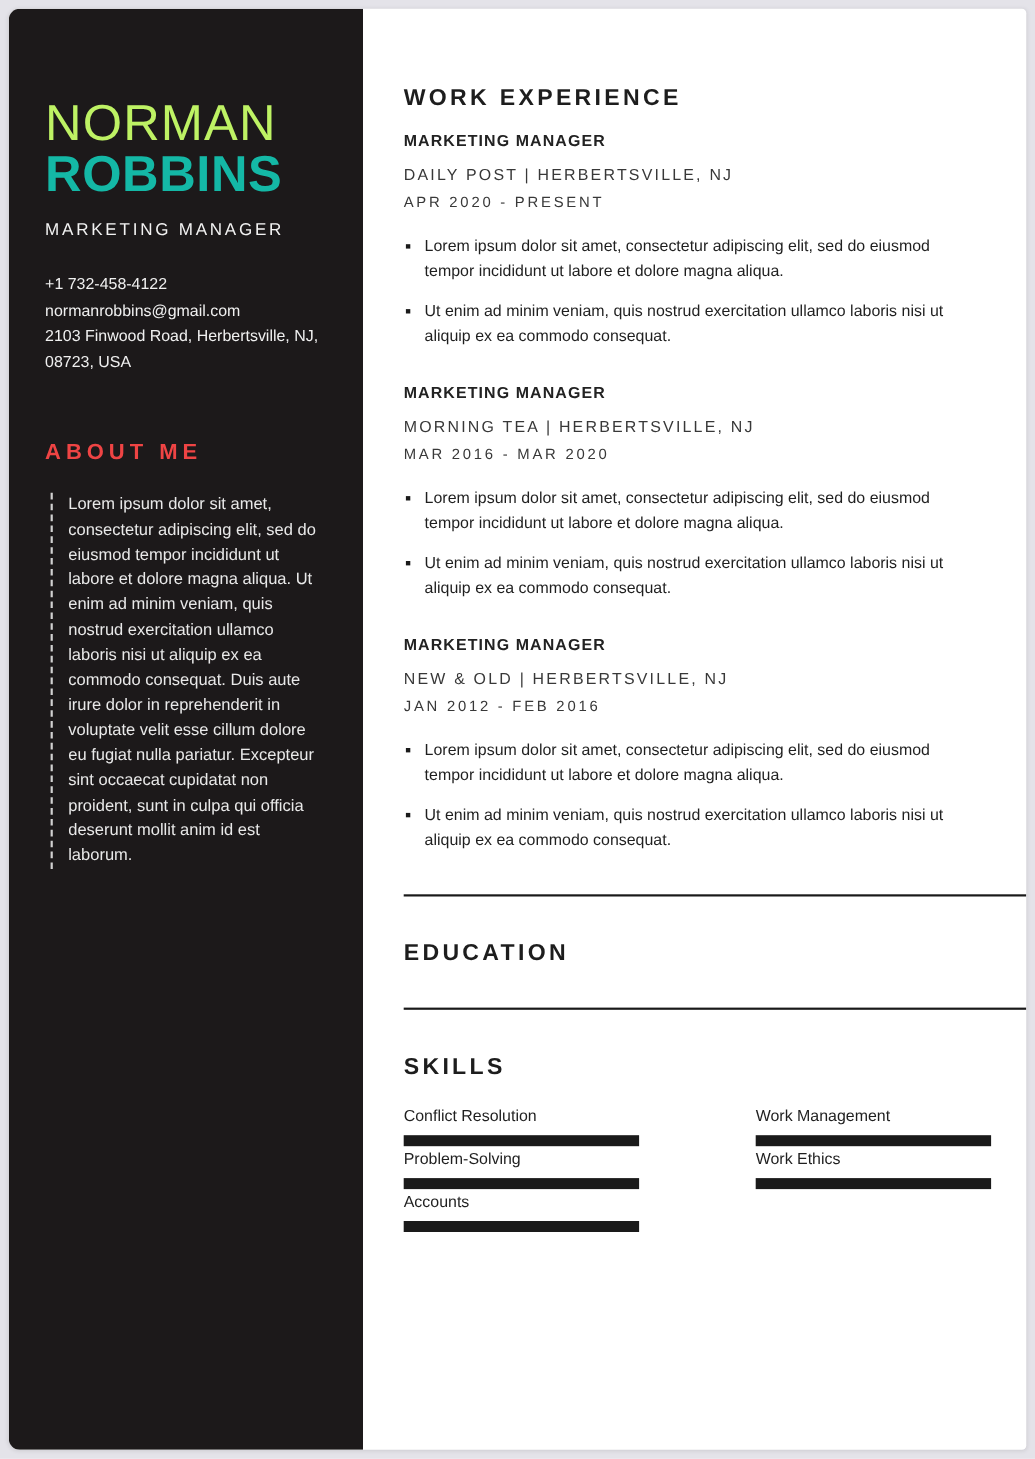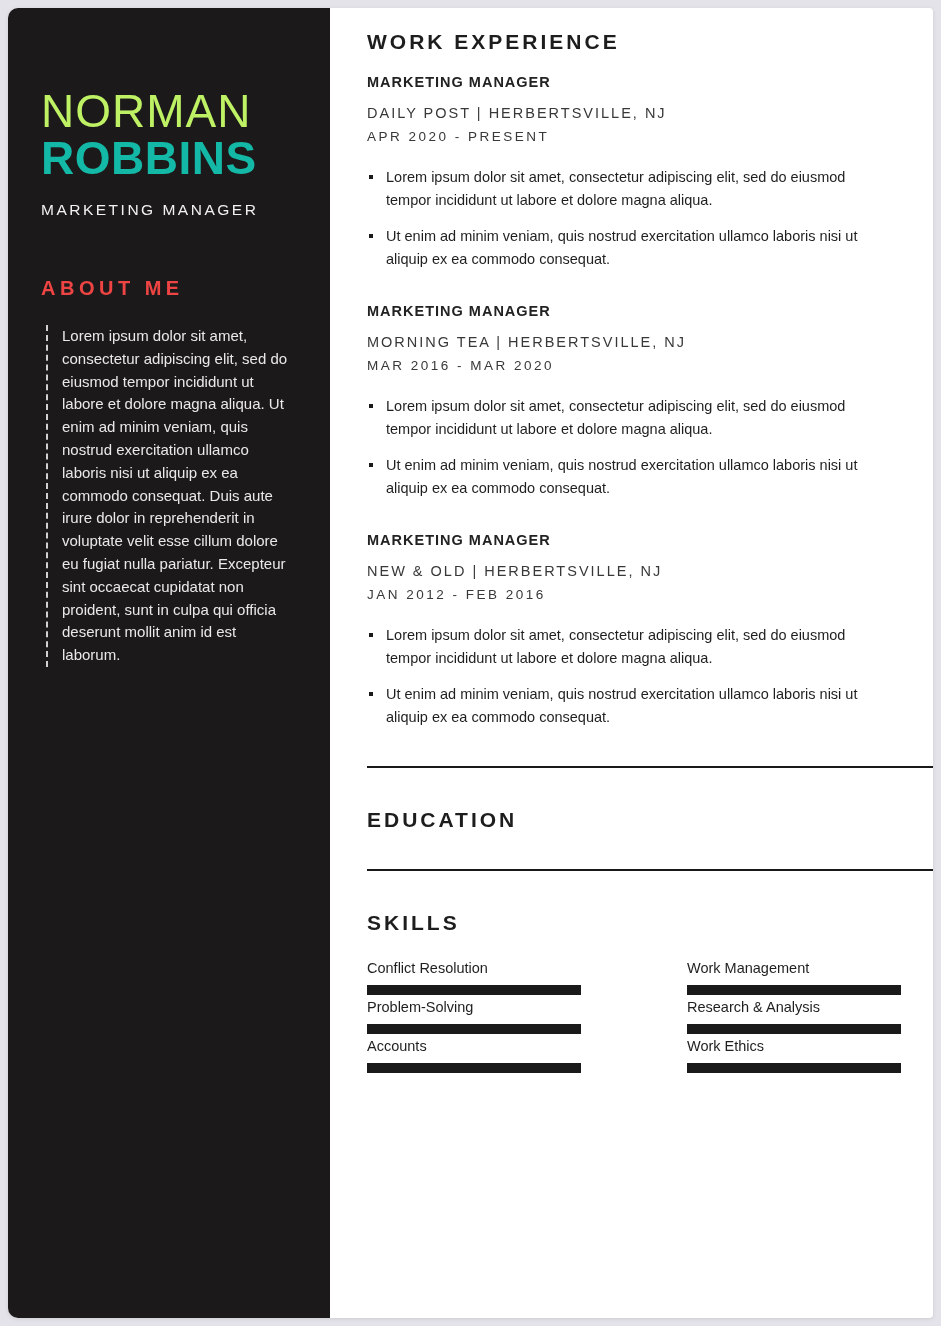--- a/index.html
+++ b/index.html
@@ -70,20 +70,21 @@
     line-height: 22.8px;
     color: #e9e9e9;
     width: 250px;
   }
 
   
   .main {
     flex: 1;
     padding: 22px 0 0 37px;
     color: #1f1f1f;
+    margin-top: 47px;
   }
   .heading {
     font-size: 21px;
     font-weight: 700;
     letter-spacing: 3px;
     color: #1d1d1d;
   }
   .job { margin-top: 20px; }
   .job + .job { margin-top: 32px; }
   .job-title, .edu-degree {
@@ -166,20 +167,26 @@
 </head>
 <body>
 
 <div class="page">
 
   <aside class="sidebar">
     <div class="name-first">NORMAN</div>
     <div class="name-last">ROBBINS</div>
     <div class="role">MARKETING MANAGER</div>
 
+    <div class="contact">
+      <div>+1 732-458-4122</div>
+      <div>normanrobbins@gmail.com</div>
+      <div>2103 Finwood Road, Herbertsville, NJ,</div>
+      <div>08723, USA</div>
+    </div>
 
     <div class="side-heading">ABOUT ME</div>
     <p class="about-text">Lorem ipsum dolor sit amet, consectetur adipiscing elit, sed do eiusmod tempor incididunt ut labore et dolore magna aliqua. Ut enim ad minim veniam, quis nostrud exercitation ullamco laboris nisi ut aliquip ex ea commodo consequat. Duis aute irure dolor in reprehenderit in voluptate velit esse cillum dolore eu fugiat nulla pariatur. Excepteur sint occaecat cupidatat non proident, sunt in culpa qui officia deserunt mollit anim id est laborum.</p>
   </aside>
 
   <main class="main">
 
     <h2 class="heading">WORK EXPERIENCE</h2>
 
     <section class="job">
@@ -243,26 +250,20 @@
         </div>
       </div>
       <div class="skill-col">
         <div class="skill">
           <div class="skill-label">Work Management</div>
           <div class="skill-bar">
               <div class="fill"></div>
             </div>
         </div>
         <div class="skill">
-          <div class="skill-label">Research &amp; Analysis</div>
-          <div class="skill-bar">
-              <div class="fill"></div>
-            </div>
-        </div>
-        <div class="skill">
           <div class="skill-label">Work Ethics</div>
           <div class="skill-bar">
               <div class="fill"></div>
             </div>
         </div>
       </div>
     </div>
 
   </main>
 </div>

